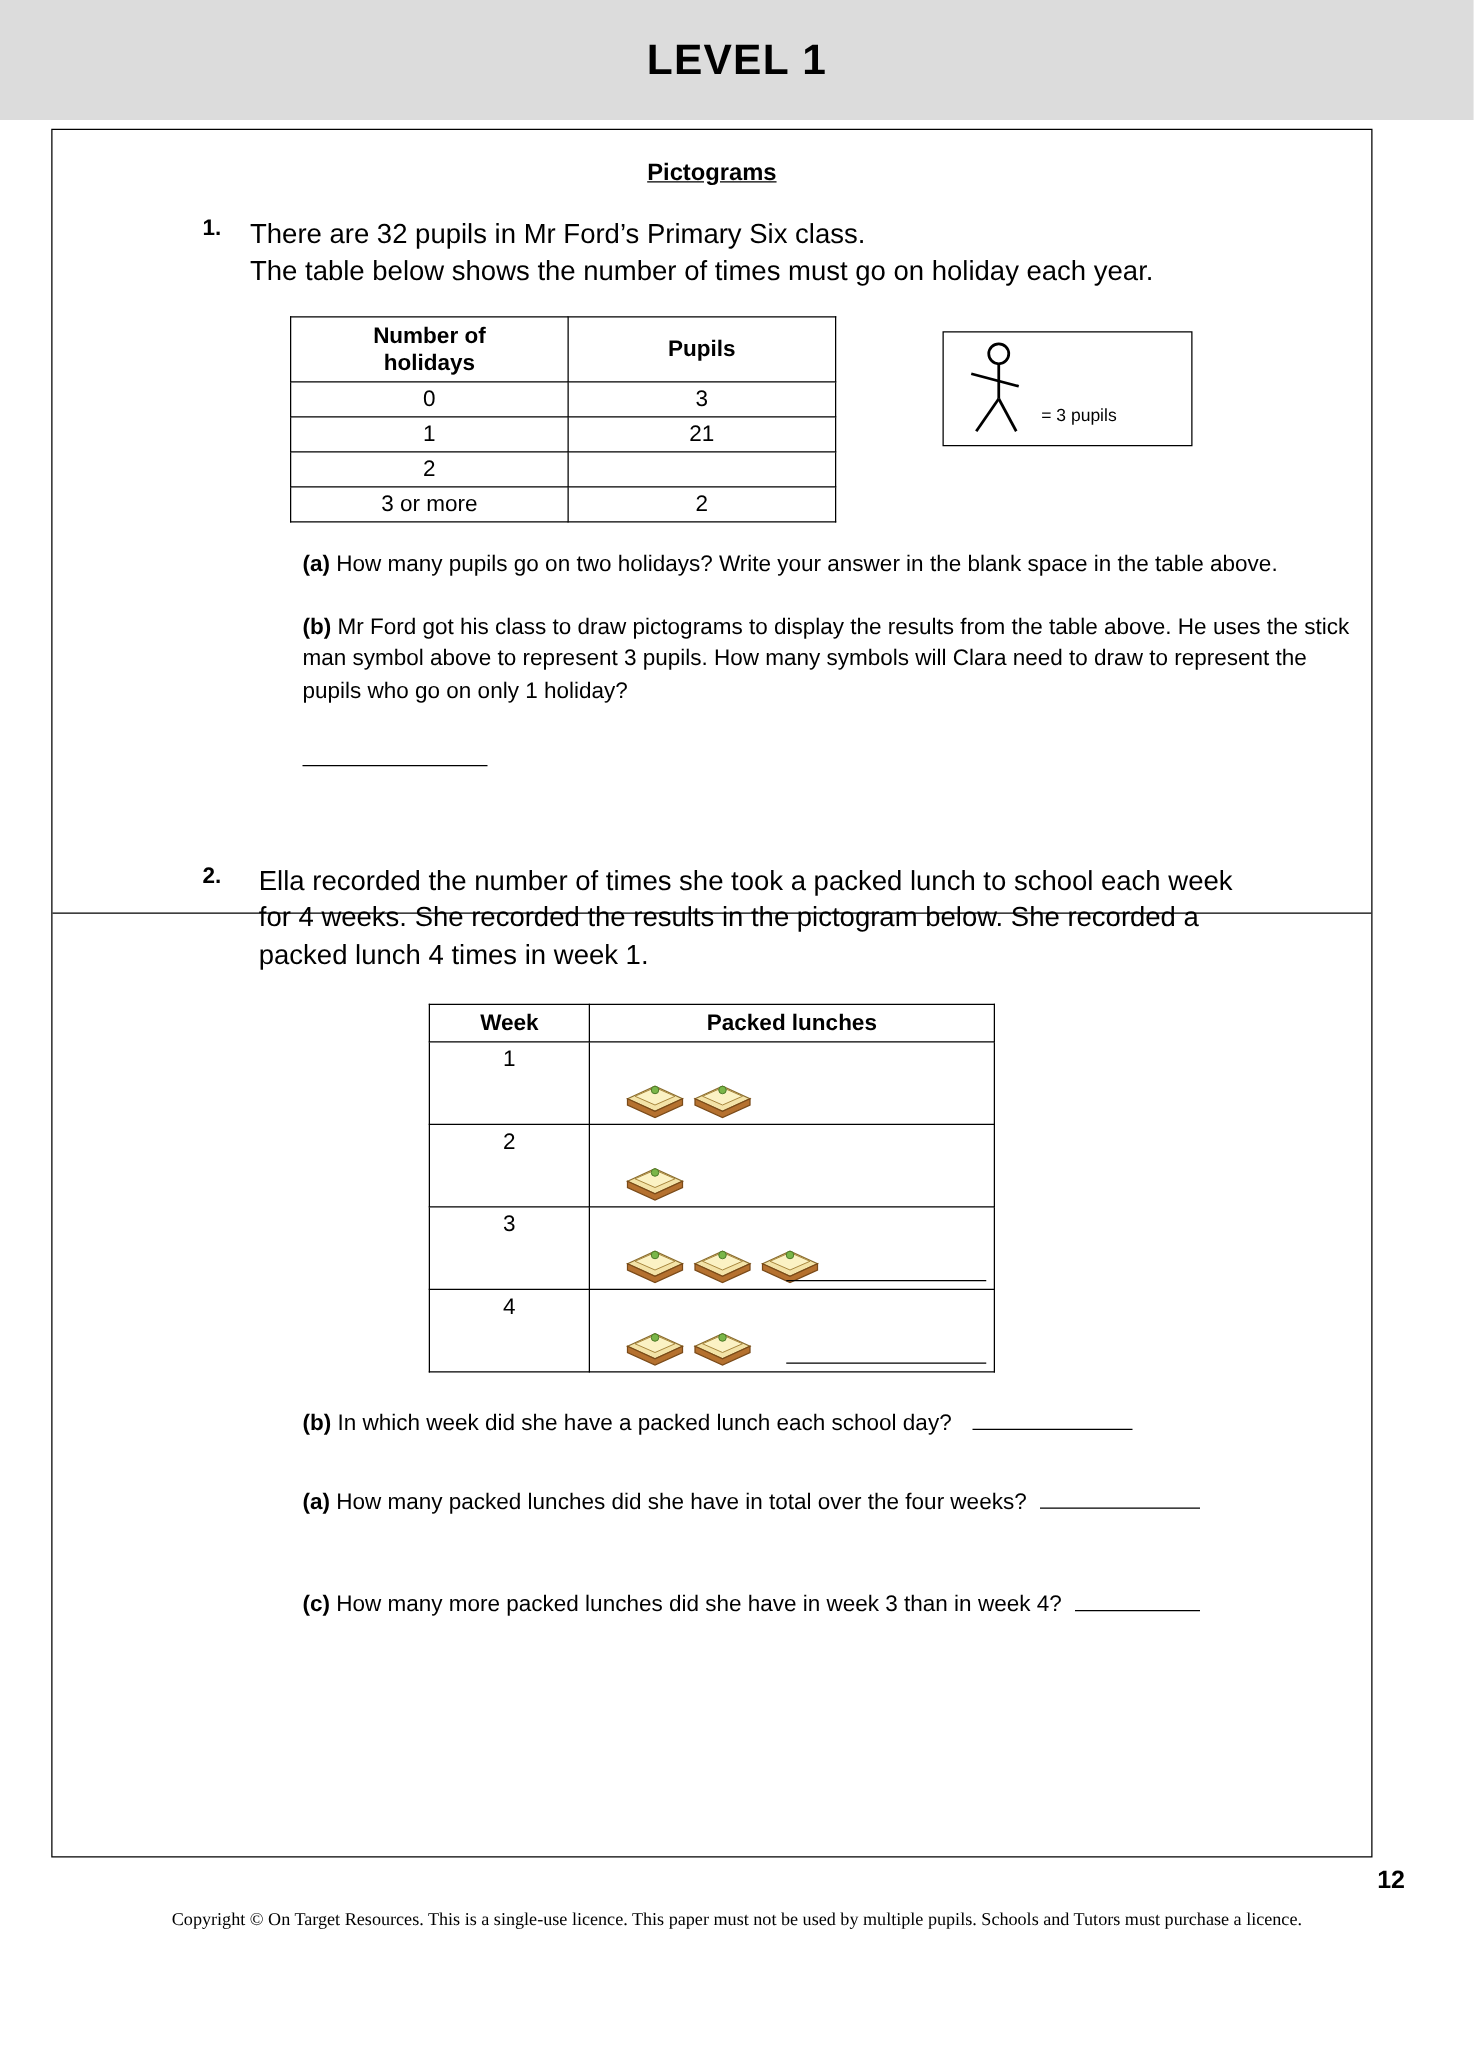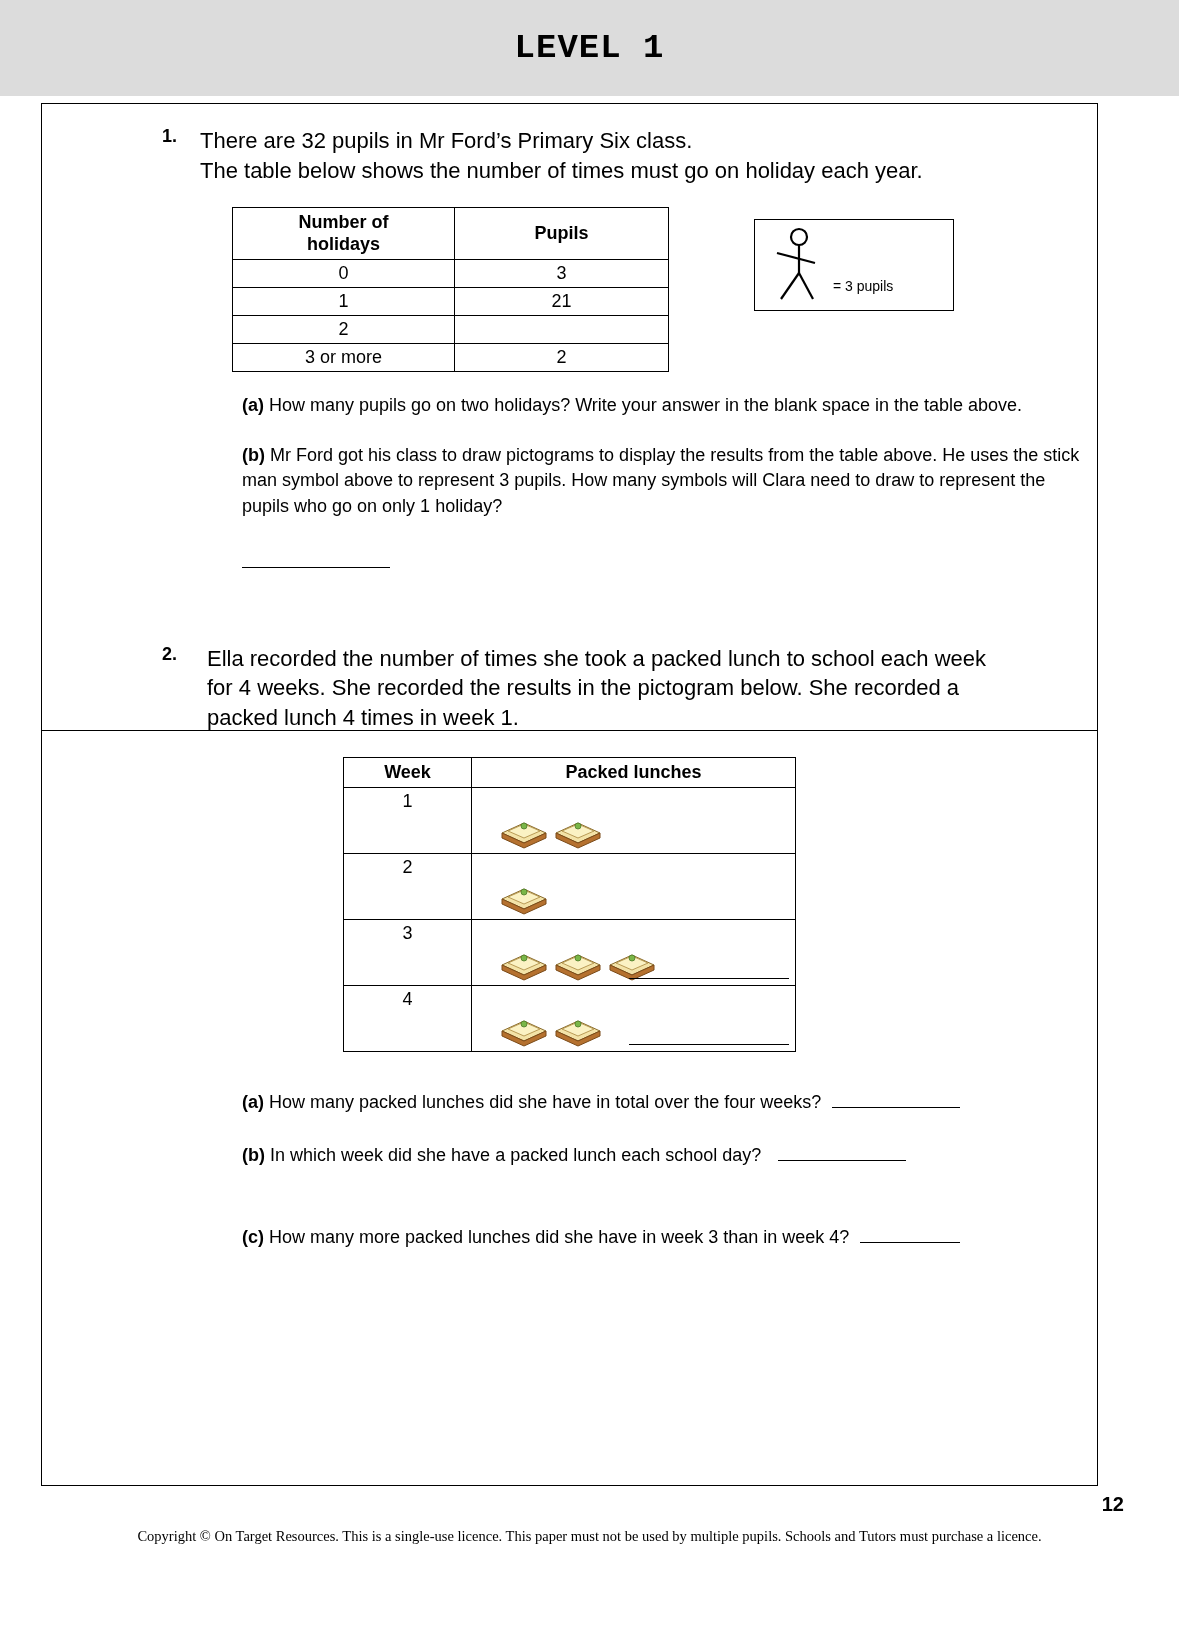--- a/index.html
+++ b/index.html
@@ -20,21 +20,20 @@
     height: 96px;
     background: #dcdcdc;
     display: flex;
     align-items: center;
     justify-content: center;
   }
   .header-title {
     font-size: 34px;
     font-weight: bold;
     letter-spacing: 1px;
-    font-family: Liberation Mono, monospace;
   }
 
   
   .page-frame {
     position: absolute;
     left: 41px;
     top: 103px;
     width: 1057px;
     height: 1383px;
     border: 1px solid #000;
@@ -172,20 +171,21 @@
 </style>
 </head>
 <body>
 
 <div class="header-band">
   <div class="header-title">LEVEL 1</div>
 </div>
 
 <div class="page-frame">
 
+  <div class="doc-subtitle">Pictograms</div>
 
   <div class="q-block" style="margin-top:22px;">
     <div class="q-num" style="left:120px; top:0;">1.</div>
     <div class="q-text" style="margin-left:158px; width:820px;">
       <div>There are 32 pupils in Mr Ford’s Primary Six class.</div>
       <div>The table below shows the number of  times must go on holiday each year.</div>
     </div>
 
     <div style="position:relative; margin-top:22px; height:148px;">
       <table class="tbl1" style="position:absolute; left:190px; top:0;">
@@ -339,32 +339,32 @@
                   <circle cx="26" cy="13" r="3" fill="#7ab648" stroke="#4c7a28" stroke-width="0.8"></circle>
                 </svg>
               </div>
               <span class="row-underline"></span>
             </td>
           </tr>
         </tbody>
       </table>
     </div>
 
+    <div class="para" style="margin:28px 0 0 200px;">
+      <span class="bold">(b)</span>
+      <span>In which week did she have a packed lunch each school day?</span>
+      <span class="blank-line" style="width:128px; height:1px; margin-left:12px;"></span>
+    </div>
+
     <div class="para" style="margin:38px 0 0 200px;">
       <span class="bold">(a)</span>
       <span>How many packed lunches did she have in total over the four weeks?</span>
       <span class="blank-line" style="width:128px; height:1px; margin-left:6px;"></span>
     </div>
 
-    <div class="para" style="margin:28px 0 0 200px;">
-      <span class="bold">(b)</span>
-      <span>In which week did she have a packed lunch each school day?</span>
-      <span class="blank-line" style="width:128px; height:1px; margin-left:12px;"></span>
-    </div>
-
     <div class="para" style="margin:56px 0 0 200px;">
       <span class="bold">(c)</span>
       <span>How many more packed lunches did she have in week 3 than in week 4?</span>
       <span class="blank-line" style="width:100px; height:1px; margin-left:6px;"></span>
     </div>
   </div>
 
 </div>
 
 <div class="page-number">12</div>

